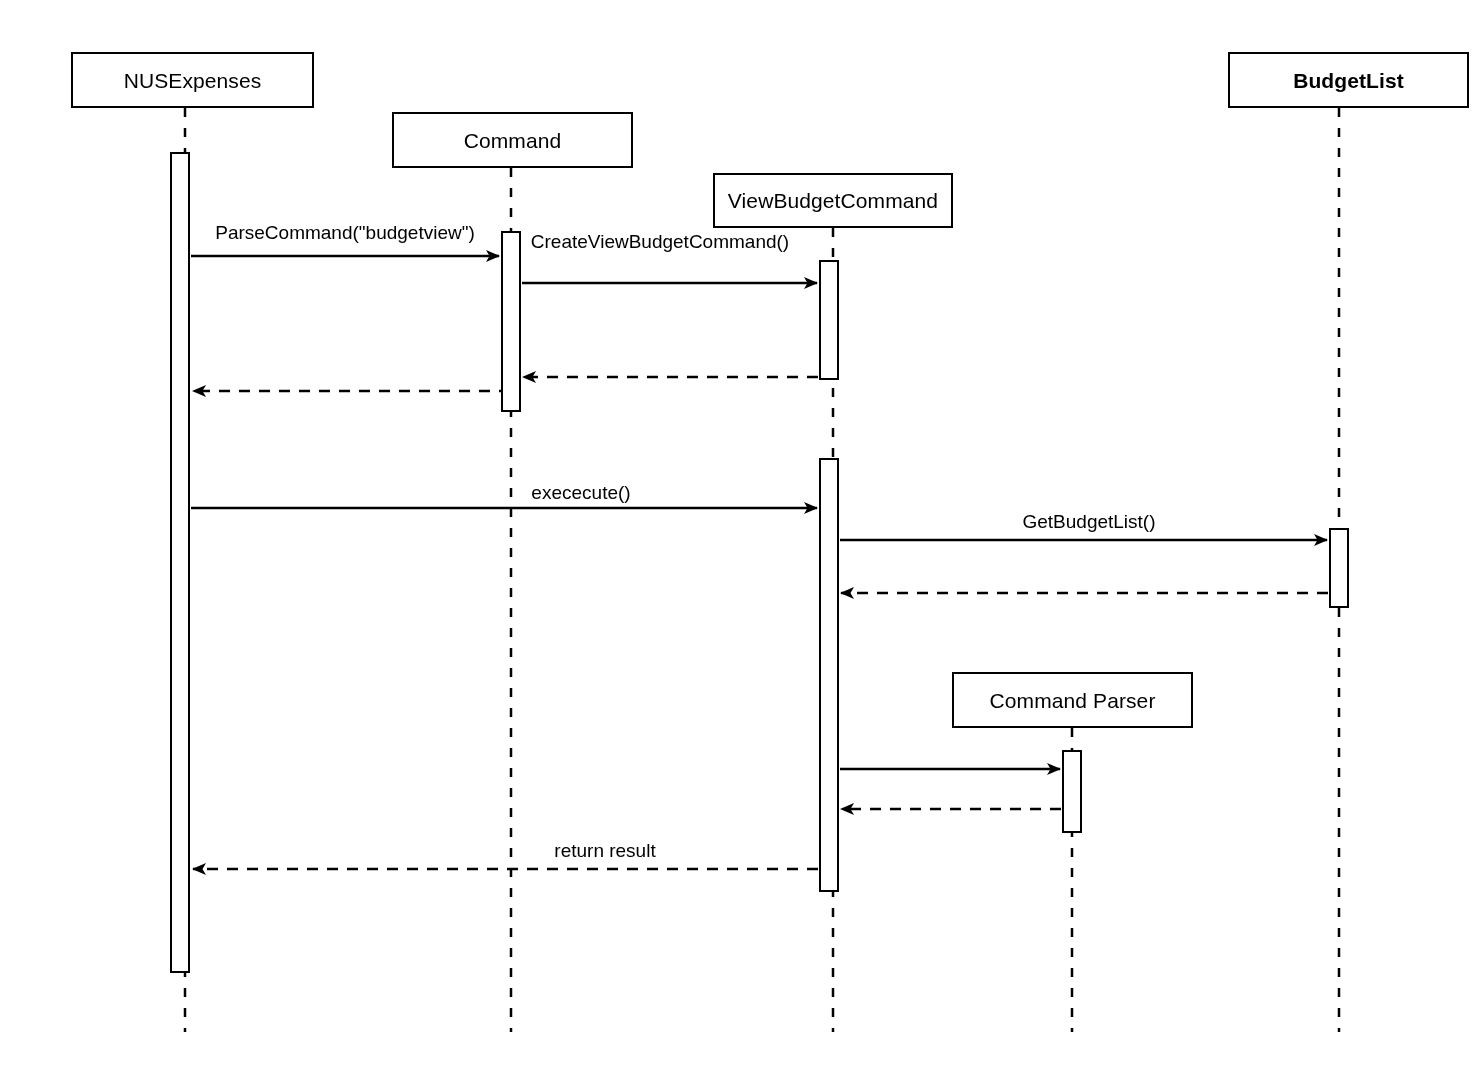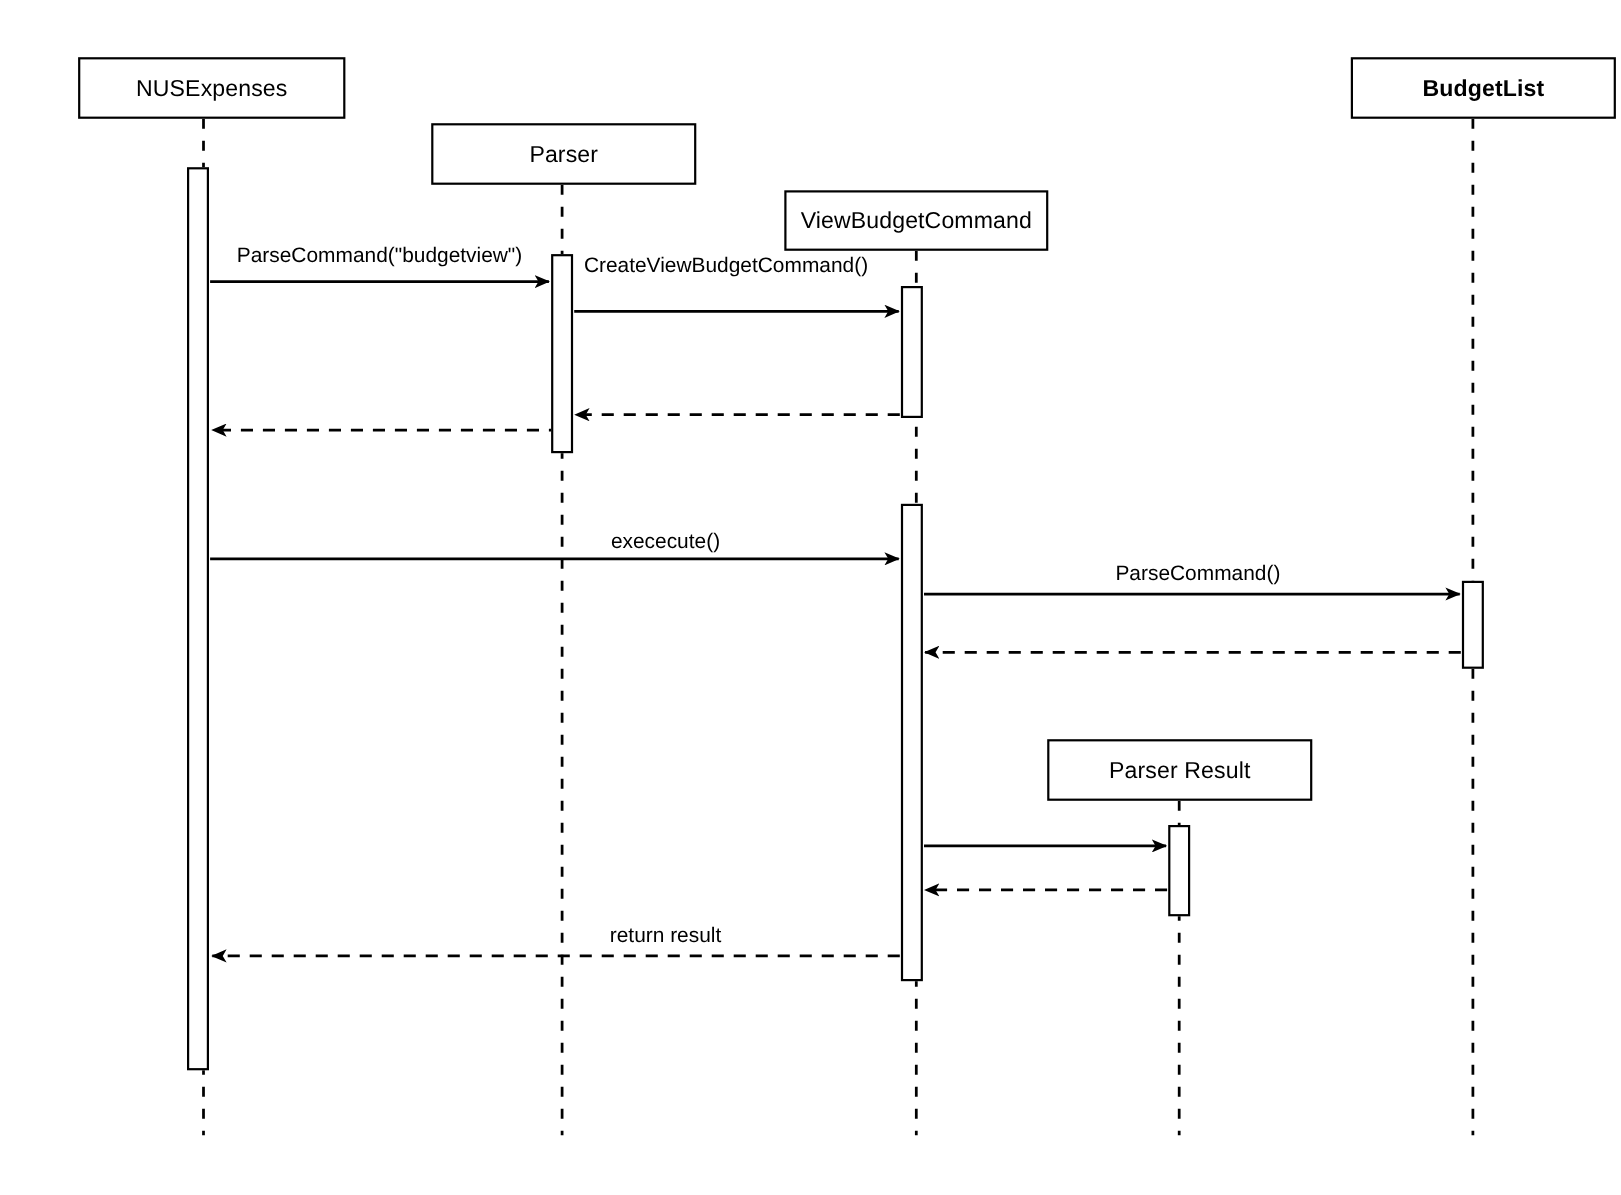--- a/index.html
+++ b/index.html
@@ -97,41 +97,41 @@
         <line x1="1048" y1="809" x2="828" y2="809" stroke="#000000" stroke-width="2.5" stroke-dasharray="11 9" marker-end="url(#arrow-solid)"></line>
         <line x1="805" y1="869" x2="180" y2="869" stroke="#000000" stroke-width="2.5" stroke-dasharray="11 9" marker-end="url(#arrow-solid)"></line>
       </g>
   </svg>
 
   <div id="participants-layer">
       <div class="participant-box" style="left: 58px; top: 52px; width: 243px; height: 56px;">
         <span class="participant-label">NUSExpenses</span>
       </div>
       <div class="participant-box" style="left: 379px; top: 112px; width: 241px; height: 56px;">
-        <span class="participant-label">Parser</span>
+        <span class="participant-label">Command</span>
       </div>
       <div class="participant-box" style="left: 700px; top: 173px; width: 240px; height: 55px; align-items: center;">
         <span class="participant-label">ViewBudgetCommand</span>
       </div>
       <div class="participant-box" style="left: 939px; top: 672px; width: 241px; height: 56px;">
-        <span class="participant-label">Parser Result</span>
+        <span class="participant-label">Command Parser</span>
       </div>
       <div class="participant-box" style="left: 1215px; top: 52px; width: 241px; height: 56px; font-weight: bold;">
         <span class="participant-label">BudgetList</span>
       </div>
     </div>
   <div id="activations-layer">
       <div class="activation-bar" style="left: 157px; top: 152px; width: 20px; height: 821px;"></div>
       <div class="activation-bar" style="left: 488px; top: 231px; width: 20px; height: 181px;"></div>
       <div class="activation-bar" style="left: 806px; top: 260px; width: 20px; height: 120px;"></div>
       <div class="activation-bar" style="left: 806px; top: 458px; width: 20px; height: 434px;"></div>
       <div class="activation-bar" style="left: 1316px; top: 528px; width: 20px; height: 80px;"></div>
       <div class="activation-bar" style="left: 1049px; top: 750px; width: 20px; height: 83px;"></div>
     </div>
   <div id="labels-layer">
       <div class="msg-label center" style="left: 332px; top: 223px;">ParseCommand("budgetview")</div>
       <div class="msg-label center" style="left: 647px; top: 232px;">CreateViewBudgetCommand()</div>
-      <div class="msg-label center" style="left: 592px; top: 483px;">exececute()</div>
-      <div class="msg-label center" style="left: 1076px; top: 512px;">ParseCommand()</div>
+      <div class="msg-label center" style="left: 568px; top: 483px;">exececute()</div>
+      <div class="msg-label center" style="left: 1076px; top: 512px;">GetBudgetList()</div>
       <div class="msg-label center" style="left: 592px; top: 841px;">return result</div>
     </div>
 
 </div>
 
 </body></html>

